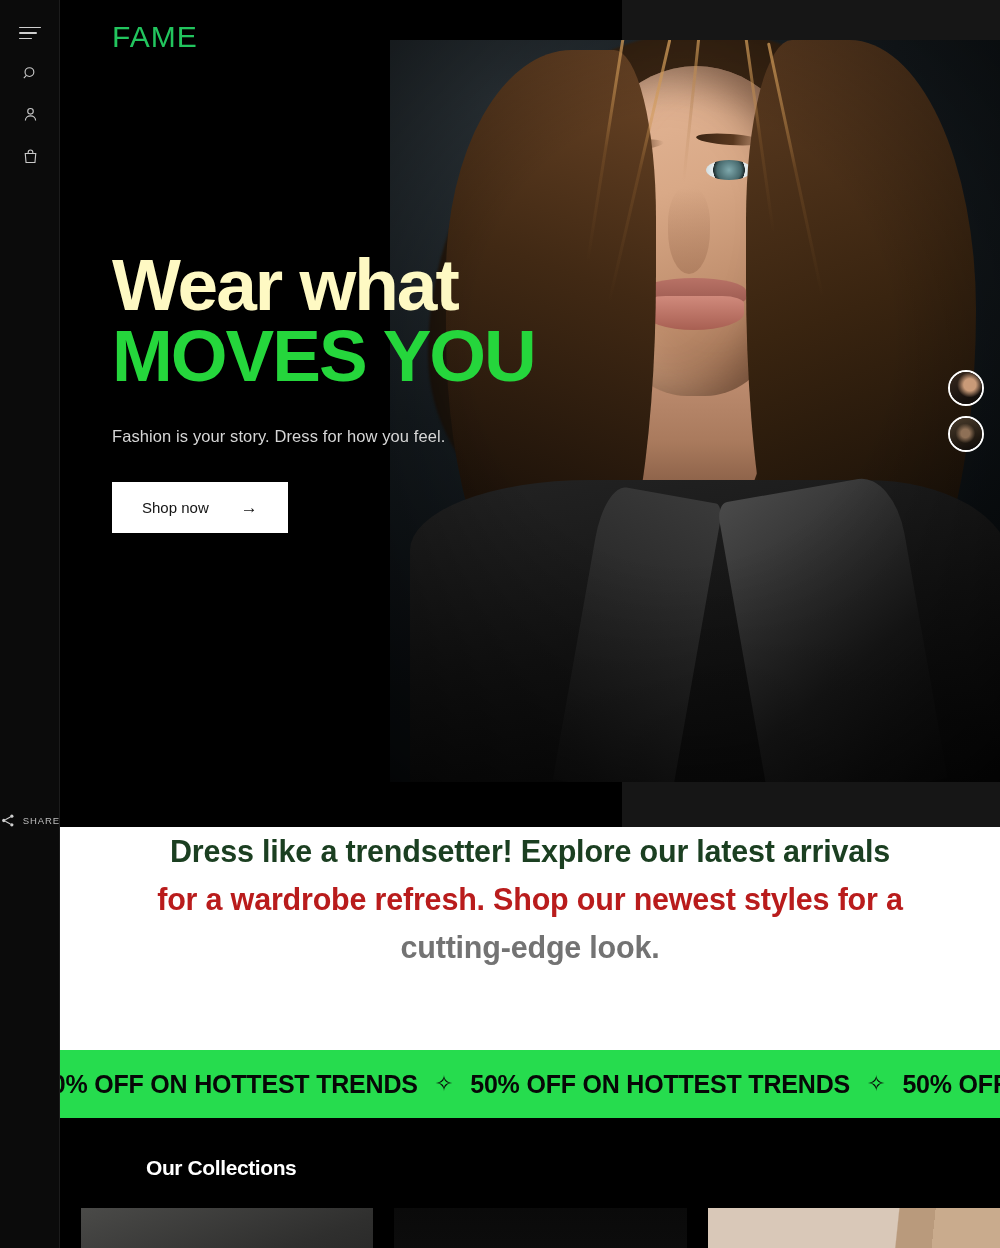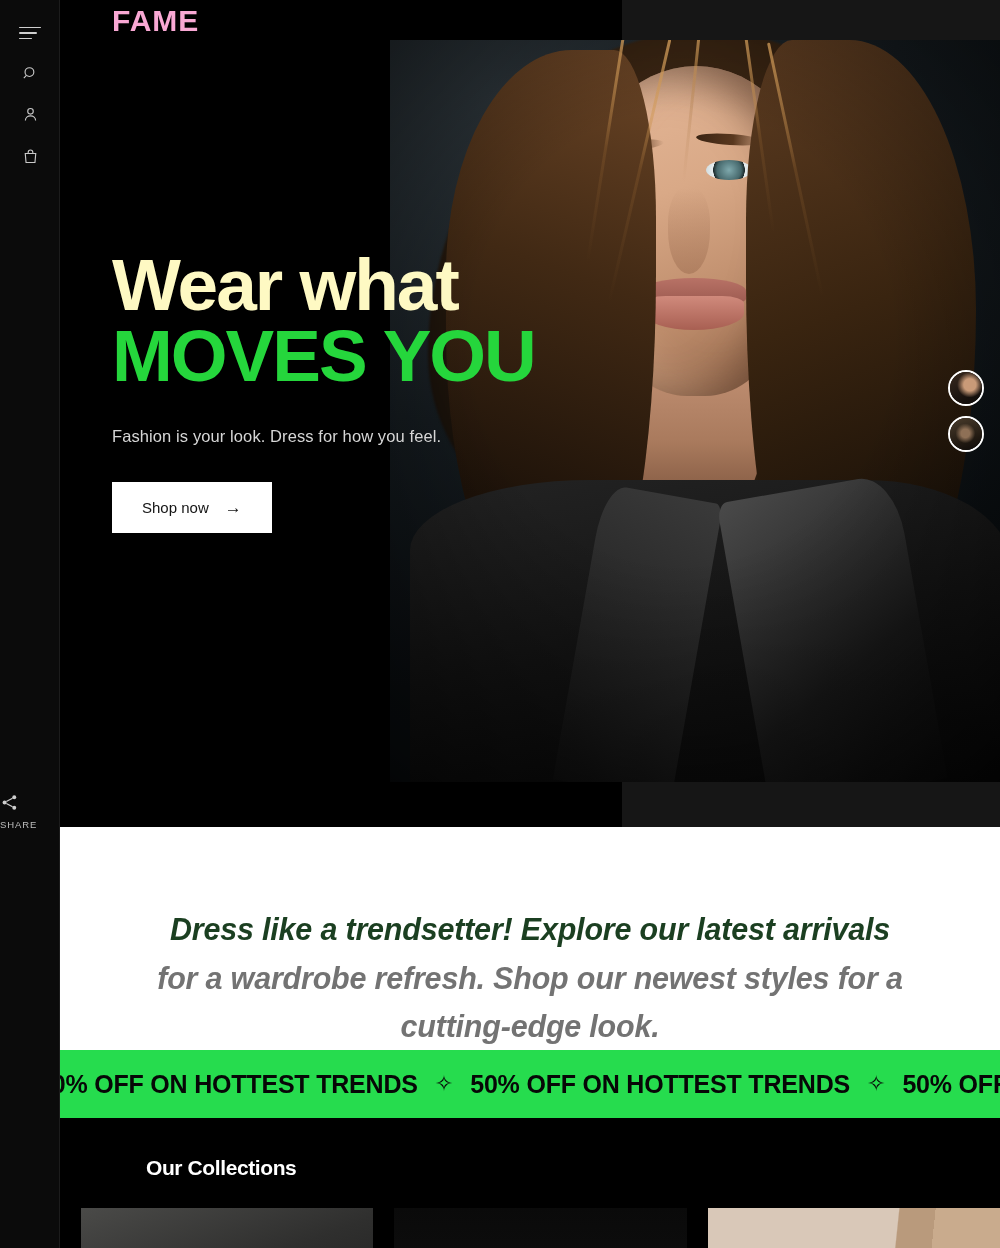--- a/index.html
+++ b/index.html
@@ -24,21 +24,21 @@
   }
   .rail-icon svg { display:block; }
   .burger { display:flex; flex-direction:column; gap:4px; align-items:flex-start; }
   .burger i { display:block; height:1.6px; background:#cfcfcf; border-radius:1px; }
   .burger i:nth-child(1){ width:22px; }
   .burger i:nth-child(2){ width:18px; }
   .burger i:nth-child(3){ width:13px; }
 
   .share-block {
     position:absolute; left:0; bottom:418px; width:60px;
-    display:flex; flex-direction:column; gap:7px;
+    display:flex; flex-direction:row; align-items:center; gap:7px;
   }
   .share-label {
     font-size:9.5px; letter-spacing:.9px; color:#bdbdbd;
     font-family:"Liberation Sans", sans-serif;
   }
 
   
   .hero { position:absolute; left:60px; top:0; width:940px; height:827px; background:#000; }
   .hero-rightpanel {
     position:absolute; left:562px; top:0; width:378px; height:827px;
@@ -130,21 +130,21 @@
     font-family:"Liberation Sans", sans-serif;
     font-weight:700; font-size:73px; line-height:.96;
     letter-spacing:-2px;
   }
   .headline .l1 { color:#fef9c3; display:block; }
   .headline .l2 { display:block; margin-top:1px; }
   .sub {
     margin-top:36px; font-size:16.5px; color:#d6d6d6; letter-spacing:.1px;
   }
   .shop-btn {
-    margin-top:36px; display:inline-flex; align-items:center; gap:16px;
+    margin-top:36px; display:inline-flex; align-items:center; gap:32px;
     background:#ffffff; color:#141414;
     padding:17px 30px; font-size:15px; border:none; cursor:pointer;
     font-family:"Liberation Sans", sans-serif;
   }
   .shop-btn .arrow { font-size:17px; font-weight:700; line-height:1; }
 
   .thumbs {
     position:absolute; left:888px; top:370px; width:44px; z-index:14;
     display:flex; flex-direction:column; gap:10px;
   }
@@ -160,30 +160,30 @@
   }
   .thumb.t2 .t-img {
     background:
       radial-gradient(circle at 48% 48%, #8e7056 0 18%, rgba(142,112,86,0) 42%),
       linear-gradient(160deg,#4a3c2c 0%, #221a12 65%, #0c0908 100%);
   }
 
   
   .promo {
     position:absolute; left:60px; top:827px; width:940px; height:223px;
-    background:#ffffff; display:flex; align-items:flex-end; justify-content:center;font-style:italic;
+    background:#ffffff; display:flex; align-items:flex-start; justify-content:center;
   }
   .promo-text {
     width:860px; text-align:center;
     font-weight:700; font-size:30.5px; line-height:1.58;
     letter-spacing:-.2px;
   }
   .promo-text .pl { display:block; }
   .promo-text .p1 { color:#1b3f21; }
-  .promo-text .p2 { color:#737373; }
+  .promo-text .p2 { color:#b91c1c; }
   .promo-text .p3 { color:#737373; }
 
   
   .marquee {
     position:absolute; left:60px; top:1050px; width:940px; height:68px;
     background:#26dc4e; overflow:hidden;
     display:flex; align-items:center;
   }
   .marquee-track {
     display:flex; align-items:center; white-space:nowrap;
@@ -293,21 +293,21 @@
       <div class="ph-lapel-l"></div>
       <div class="ph-lapel-r"></div>
       <div class="ph-vignette"></div>
     </div>
 
     <div class="hero-copy">
       <h1 class="headline">
         <span class="l1">Wear what</span>
         <span class="l2" id="hl2" style="color: rgb(37, 214, 60);">MOVES YOU</span>
       </h1>
-      <p class="sub">Fashion is your look. Dress for how you feel.</p>
+      <p class="sub">Fashion is your story. Dress for how you feel.</p>
       <button class="shop-btn">
         <span>Shop now</span>
         <span class="arrow">→</span>
       </button>
     </div>
 
     <div class="thumbs">
       <div class="thumb t1">
           <div class="t-img"></div>
         </div>
@@ -343,15 +343,15 @@
         </div>
       <div class="coll-card c2">
           <div class="c-img"></div>
         </div>
       <div class="coll-card c3">
           <div class="c-img"></div>
         </div>
     </div>
   </section>
 
-  <div style="position:absolute;left:112px;top:4px;z-index:60;color:#f9a8d4;font-weight:700;font-size:30px;letter-spacing:1px;">FAME</div>
+  <div style="position:absolute;left:112px;top:20px;z-index:60;color:#22c55e;font-weight:400;font-size:30px;letter-spacing:1px;">FAME</div>
 
 </div>
 
 </body></html>

